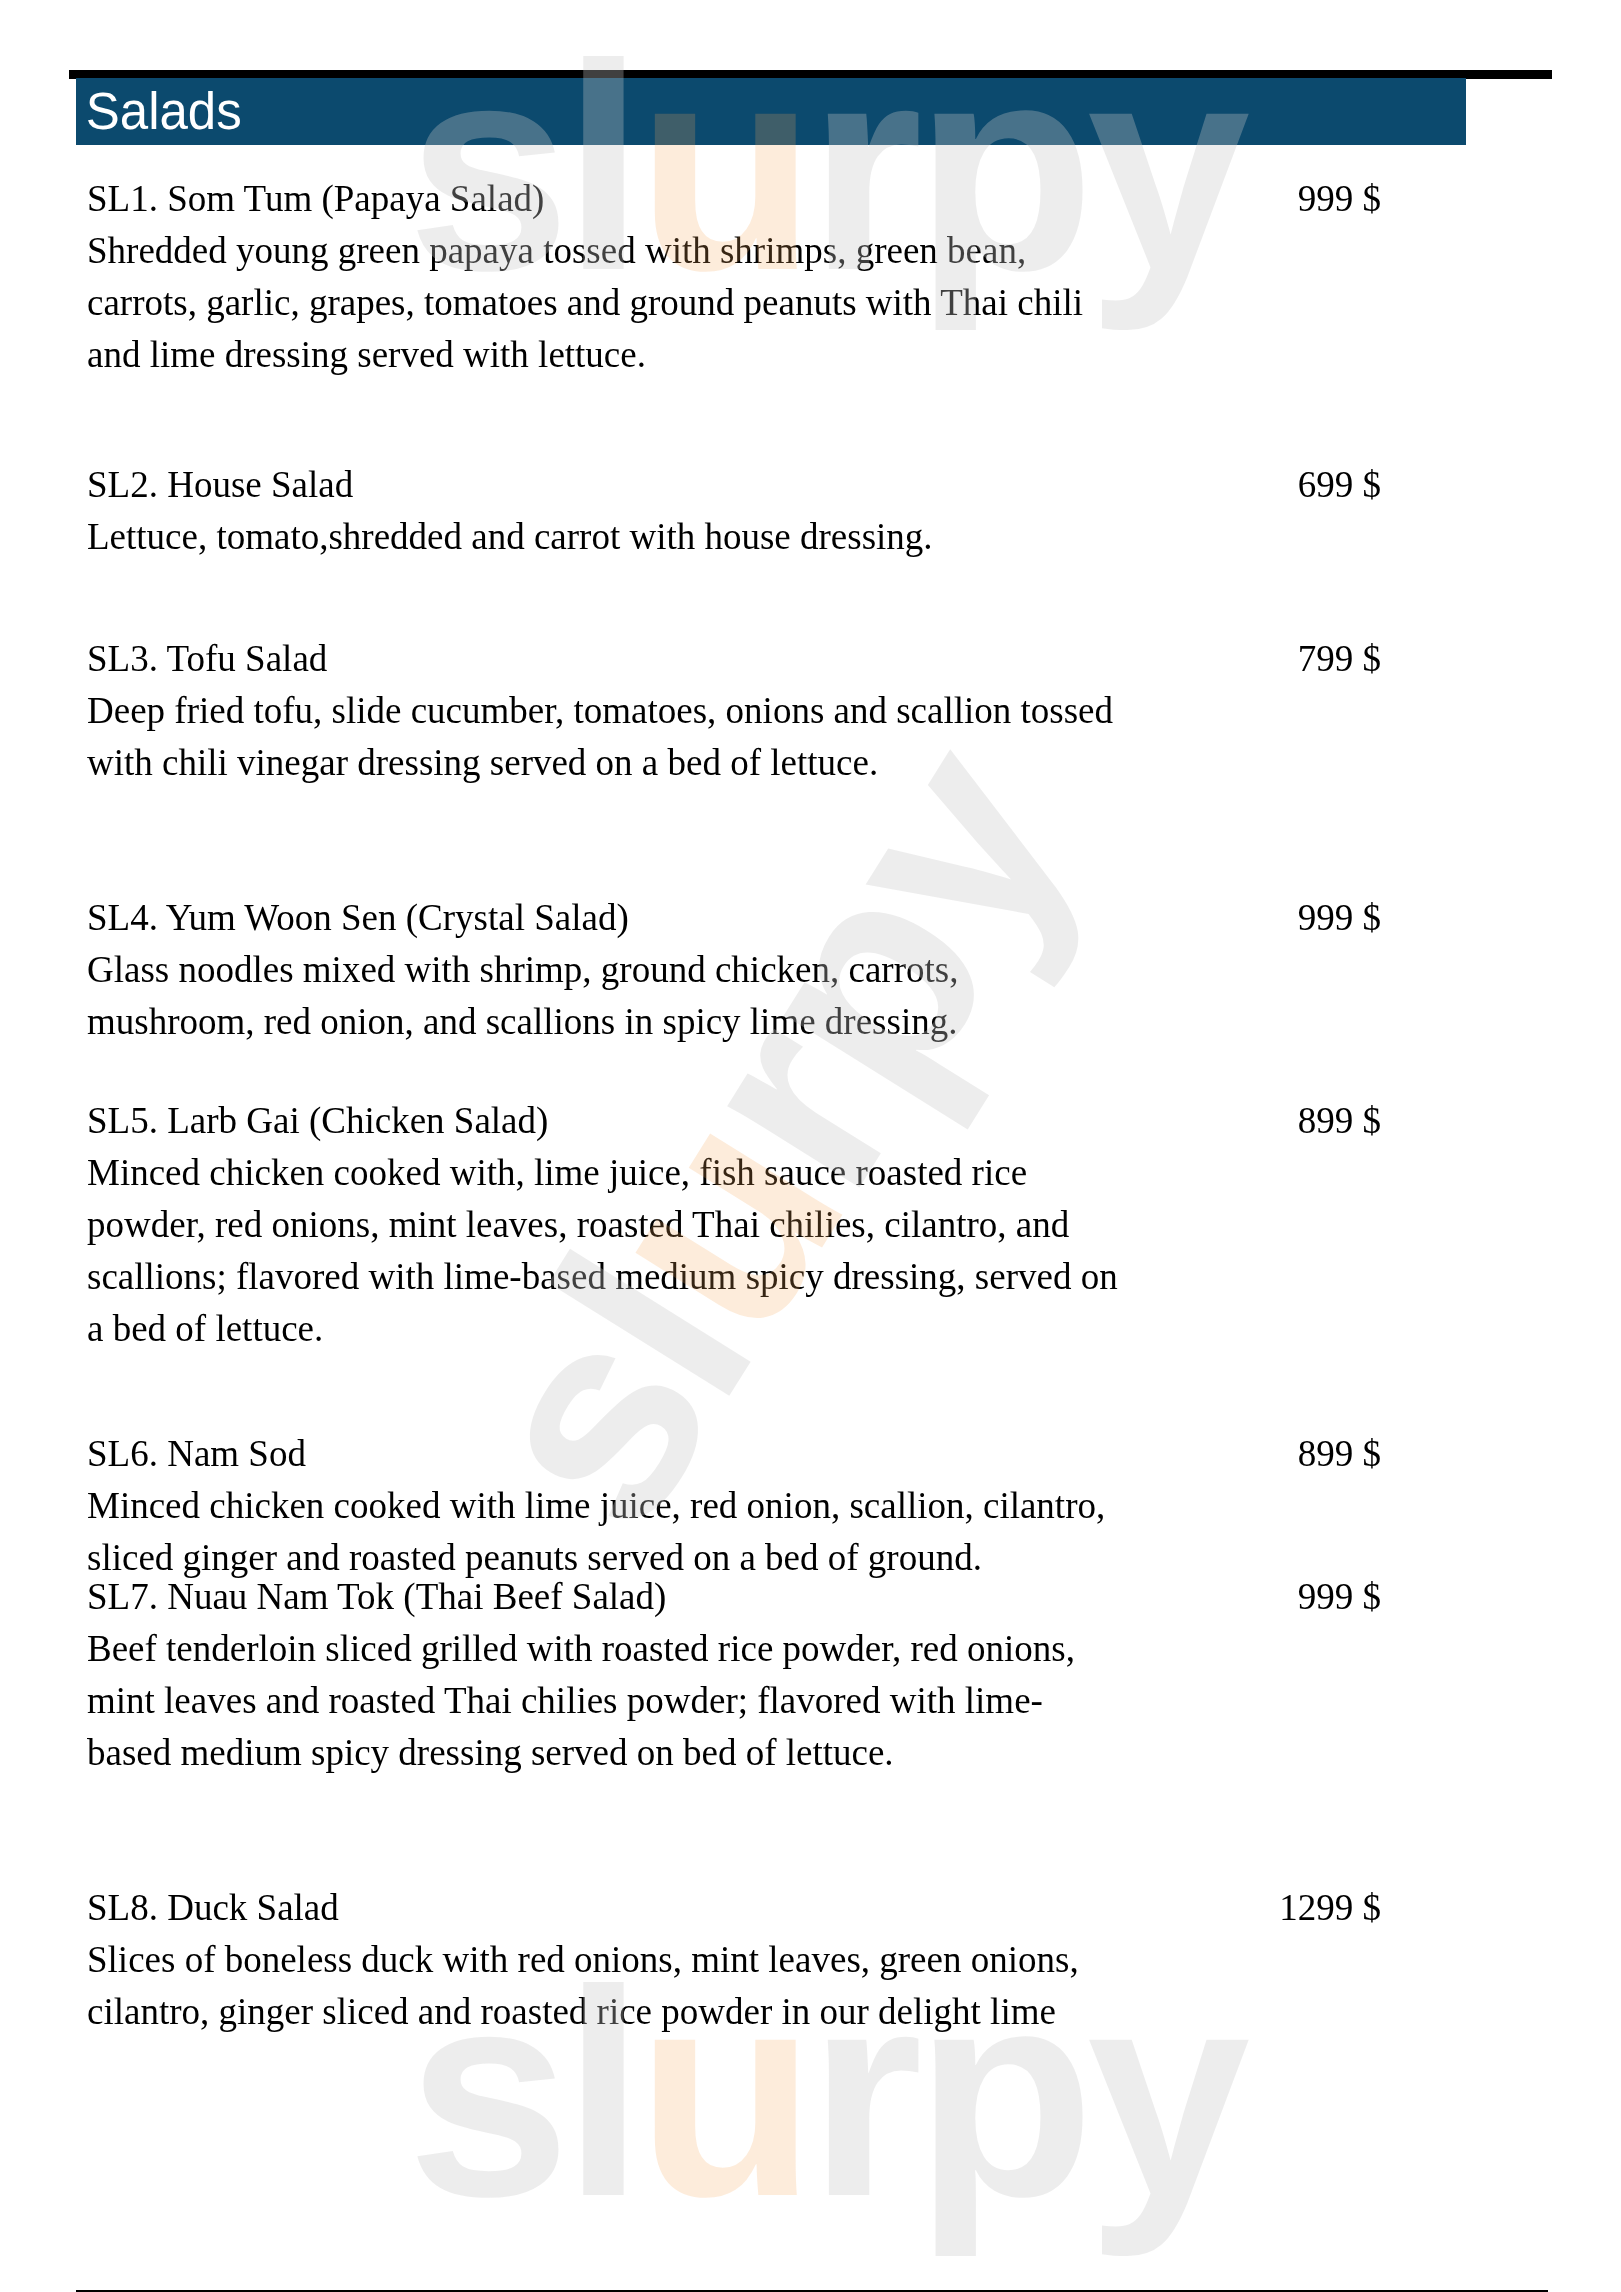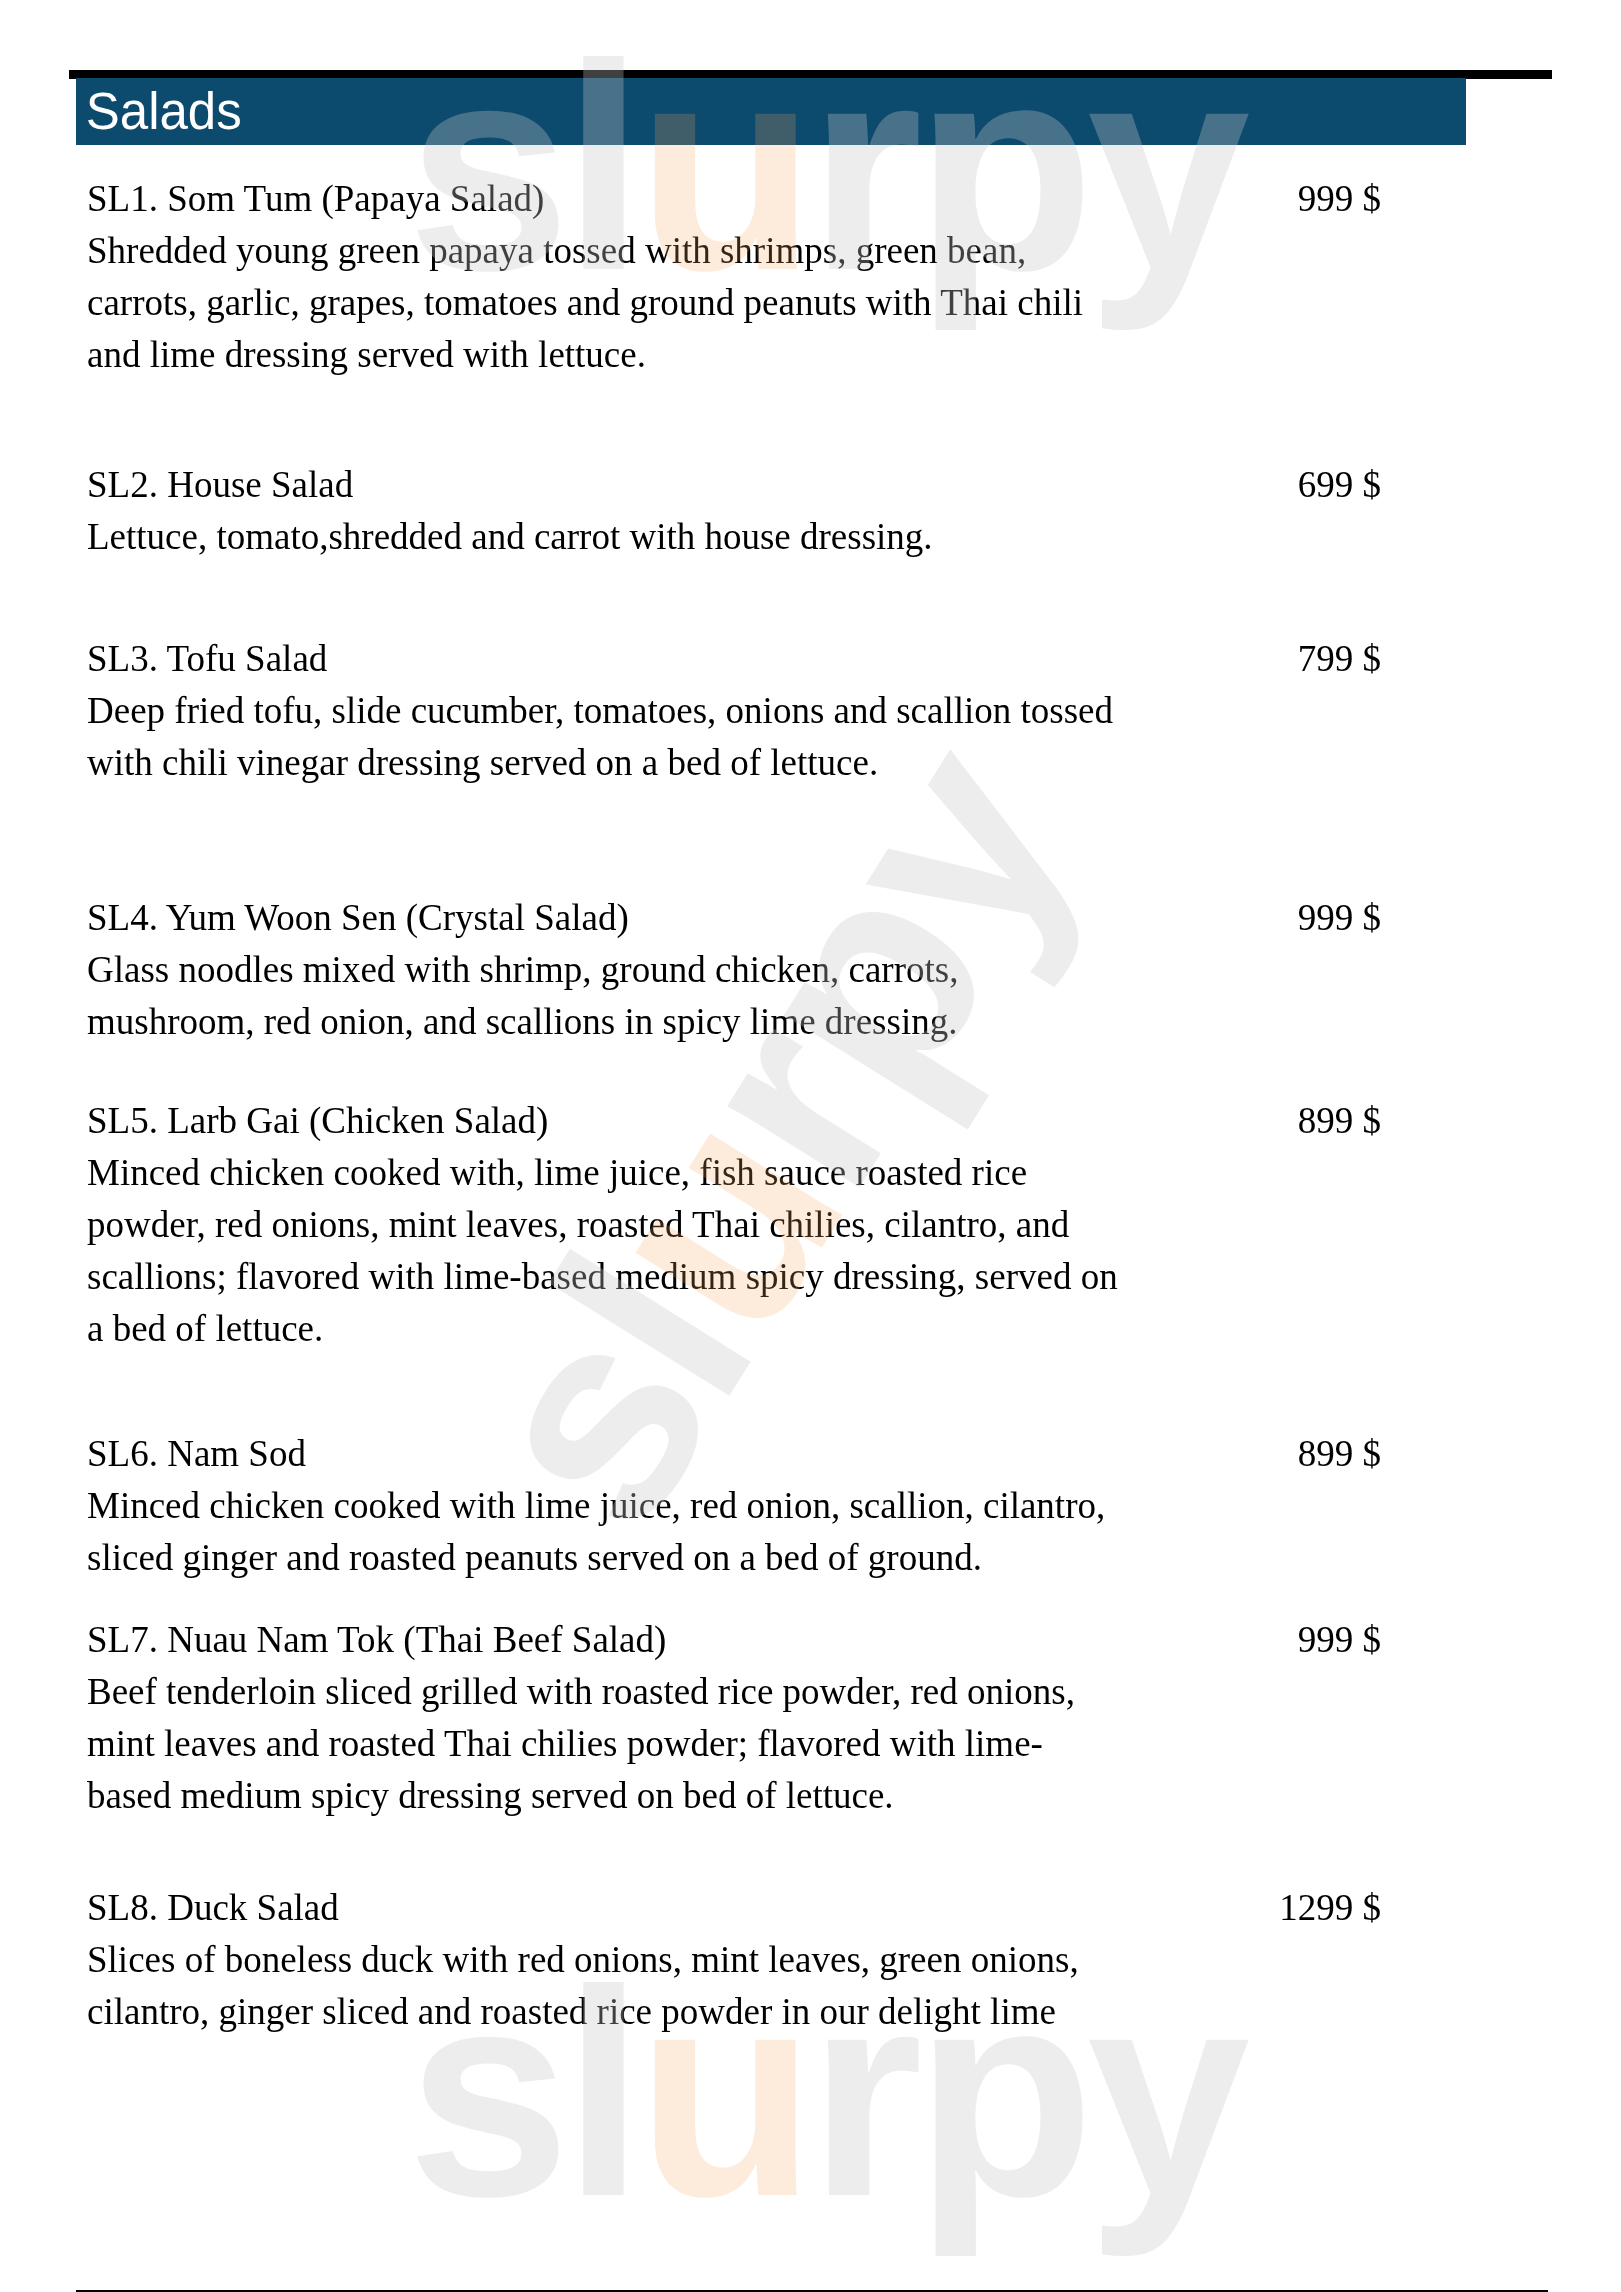--- a/index.html
+++ b/index.html
@@ -182,21 +182,21 @@
   <div class="item-row">
     <span class="item-name">SL6. Nam Sod</span>
     <span class="item-price">899 $</span>
   </div>
   <div class="item-desc">
     <span class="line">Minced chicken cooked with lime juice, red onion, scallion, cilantro,</span>
     <span class="line">sliced ginger and roasted peanuts served on a bed of ground.</span>
   </div>
 </div>
 
-<div class="menu-item" style="top:1614px">
+<div class="menu-item" style="top:1571px">
   <div class="item-row">
     <span class="item-name">SL7. Nuau Nam Tok (Thai Beef Salad)</span>
     <span class="item-price">999 $</span>
   </div>
   <div class="item-desc">
     <span class="line">Beef tenderloin sliced grilled with roasted rice powder, red onions,</span>
     <span class="line">mint leaves and roasted Thai chilies powder; flavored with lime-</span>
     <span class="line">based medium spicy dressing served on bed of lettuce.</span>
   </div>
 </div>

